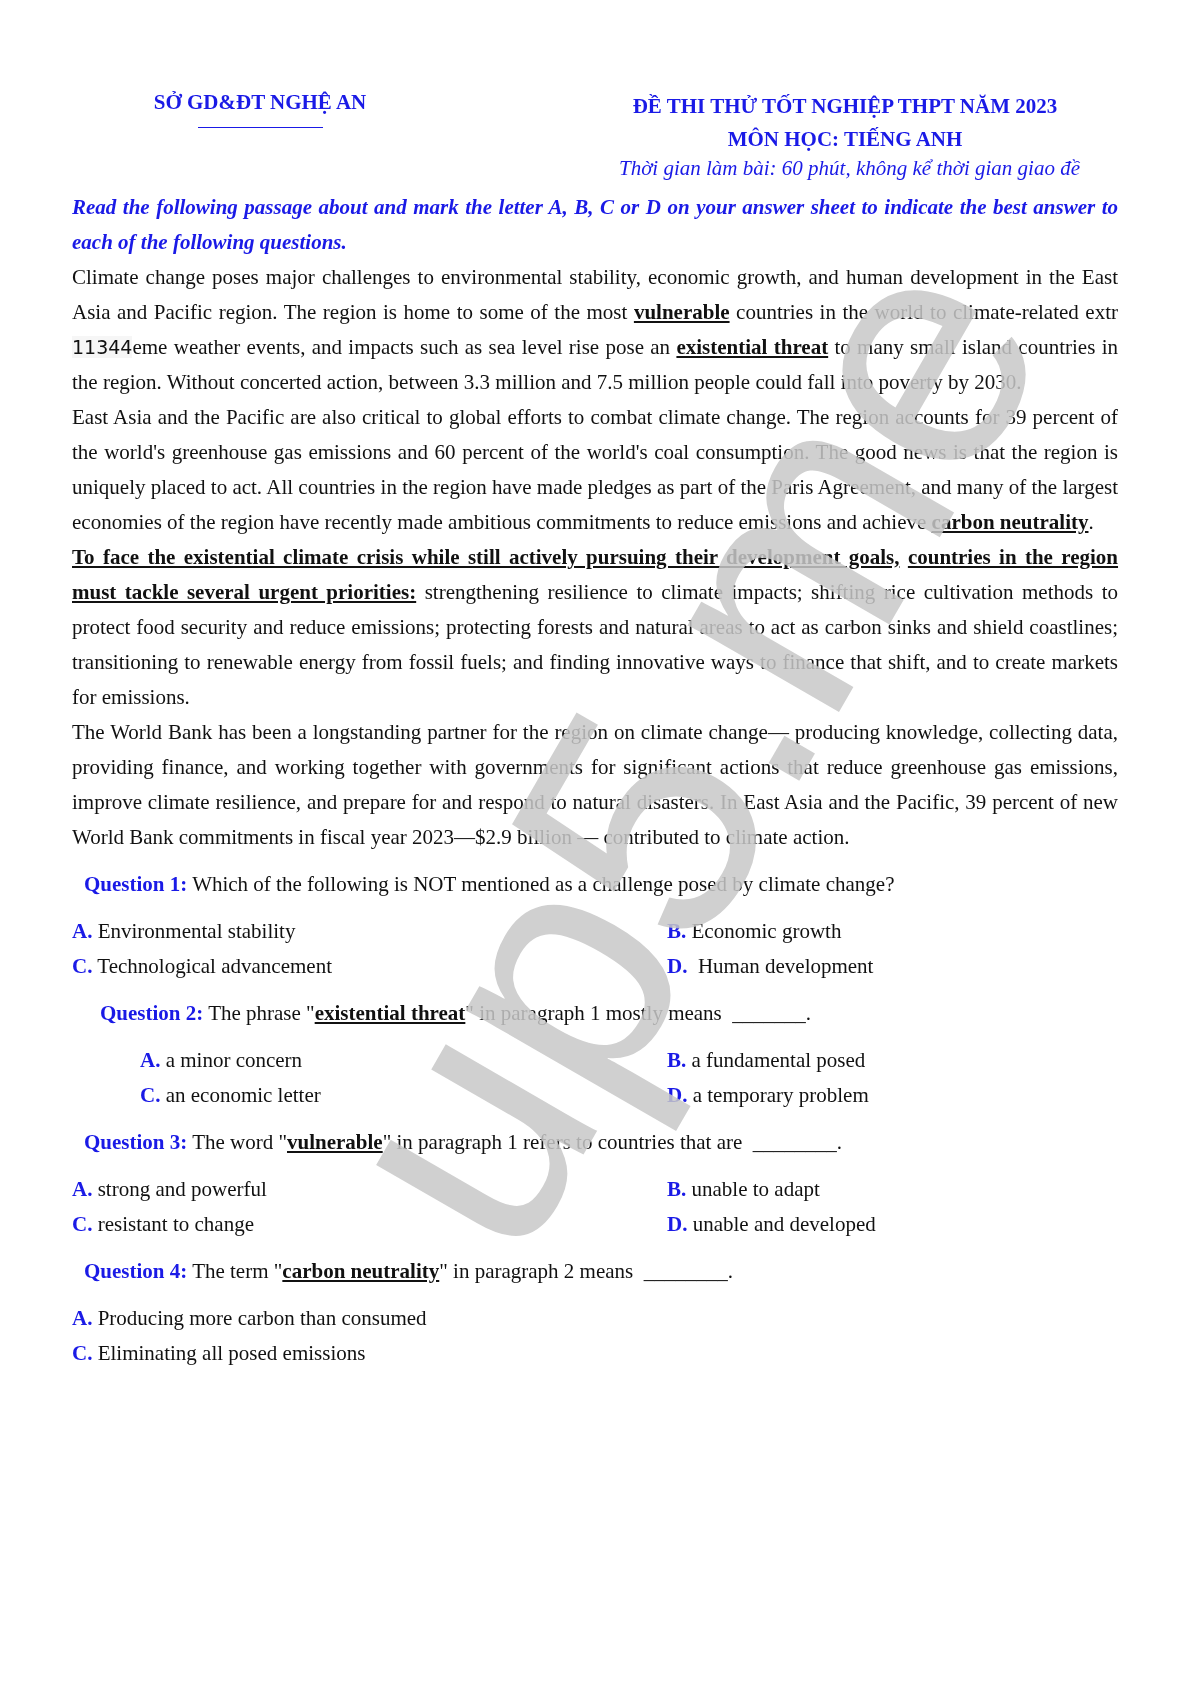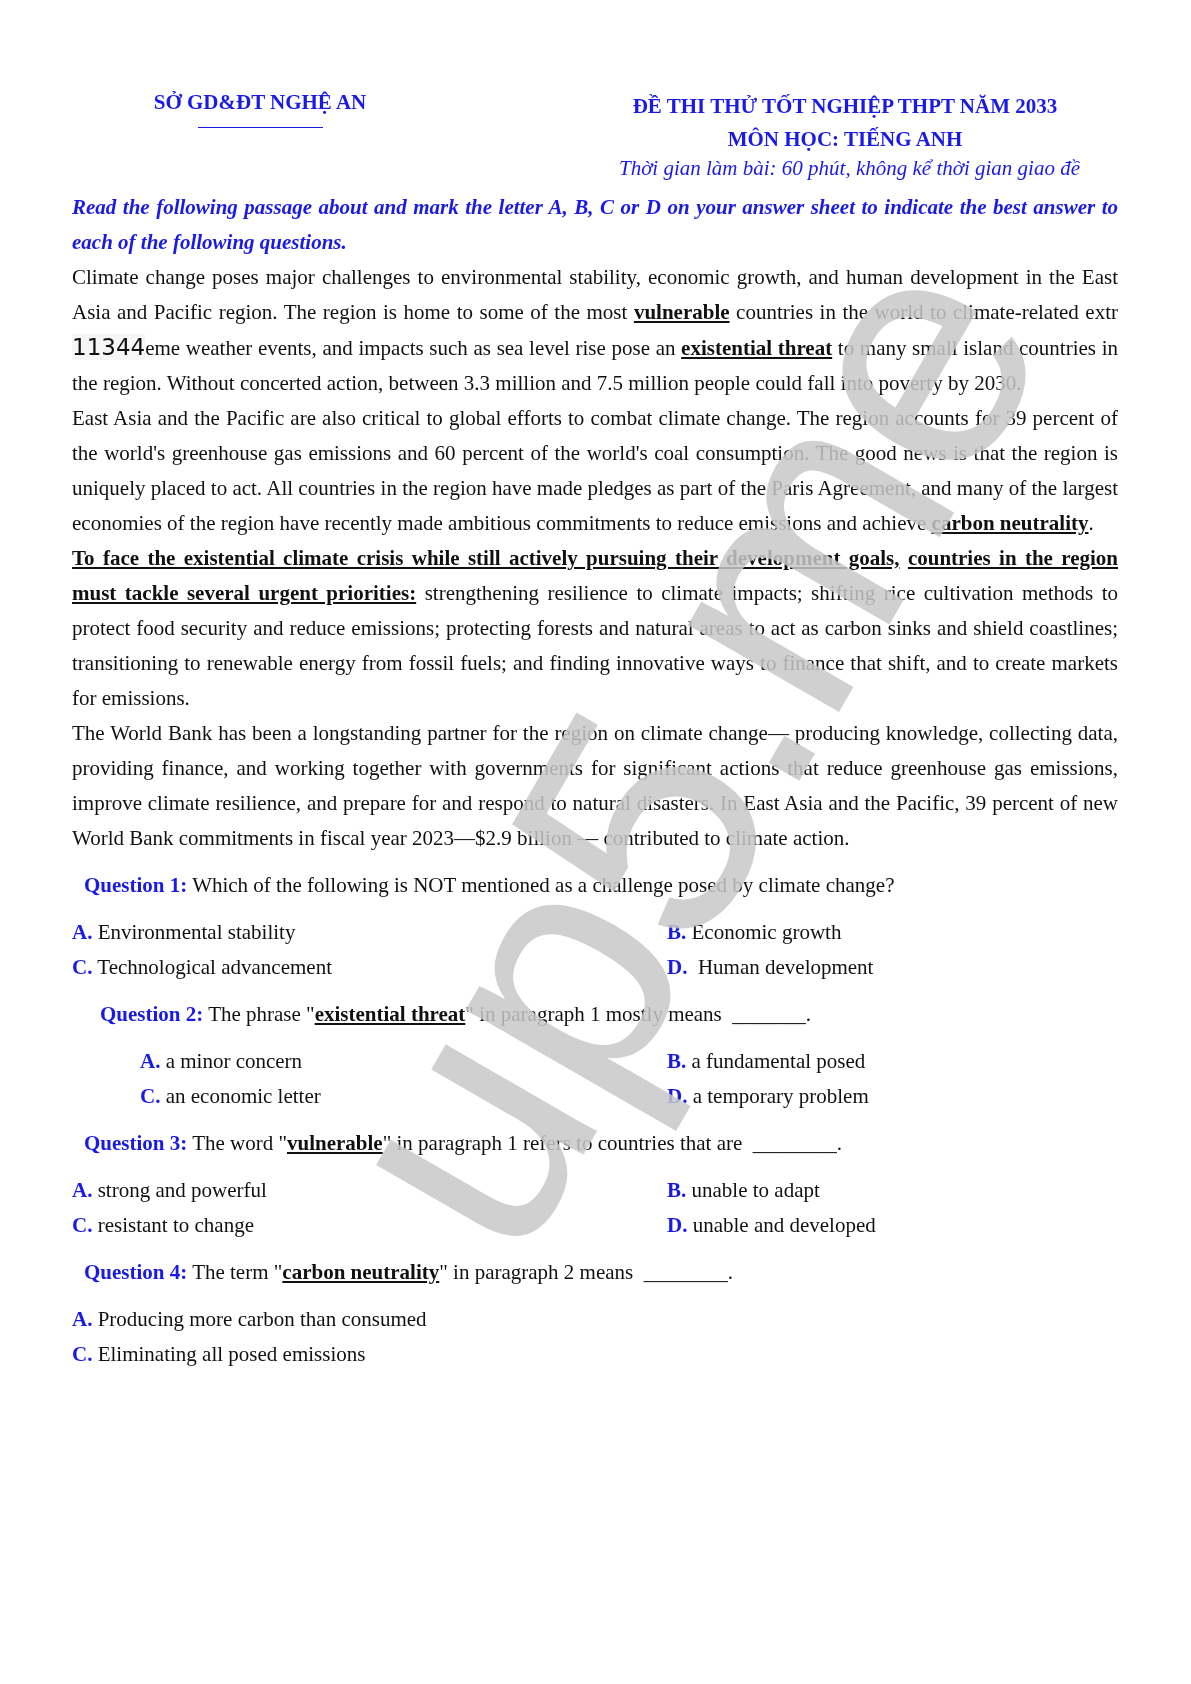--- a/index.html
+++ b/index.html
@@ -9,21 +9,21 @@
     .hdr { position: absolute; font-weight: bold; color: #1a1ae6; font-size: 21px; }
     .hdr-left { left: 130px; top: 90px; width: 260px; text-align: center; }
     .hdr-left .line { display: block; margin: 12px auto 0; width: 125px; border-top: 1.5px solid #1a1ae6; }
     .hdr-right { left: 560px; top: 90px; width: 570px; text-align: center; line-height: 33px; }
     .hdr-time { position: absolute; left: 520px; top: 156px; width: 560px; text-align: right;
       font-style: italic; font-weight: normal; color: #1a1ae6; font-size: 21px; }
     .content { position: absolute; left: 72px; top: 190px; width: 1046px; font-size: 21px; line-height: 35px; }
     .instr { color: #1a1ae6; font-weight: bold; font-style: italic; margin: 0; text-align: justify; }
     p.para { margin: 0; text-align: justify; }
     .u { font-weight: bold; text-decoration: underline; }
-    .mono { font-family: "DejaVu Sans", sans-serif; font-size: 23px; background: #f6f6f6; }
+    .mono { font-family: "DejaVu Sans", sans-serif; font-size: 19px; background: #f6f6f6; }
     .q { margin: 12px; }
     .qlbl { color: #1a1ae6; font-weight: bold; }
     .opts { display: grid; grid-template-columns: 595px 1fr; }
     .opts.ind { padding-left: 68px; grid-template-columns: 527px 1fr; }
     .opts.one { grid-template-columns: 1fr; }
     .olbl { color: #1a1ae6; font-weight: bold; }
     .q.ind { padding-left: 16px; }
     .watermark { position: absolute; left: 150px; top: 560px; font-family: "Liberation Sans", sans-serif;
       font-size: 330px; color: #c8c8c8; opacity: 0.85; transform: rotate(-60deg); transform-origin: center;
       white-space: nowrap; pointer-events: none; letter-spacing: -5px; }
@@ -32,21 +32,21 @@
 <body>
 
 <div class="page">
 
   <div class="hdr hdr-left">
     <span>SỞ GD&amp;ĐT NGHỆ AN</span>
     <span class="line"></span>
   </div>
 
   <div class="hdr hdr-right">
-    <div>ĐỀ THI THỬ TỐT NGHIỆP THPT NĂM 2033</div>
+    <div>ĐỀ THI THỬ TỐT NGHIỆP THPT NĂM 2023</div>
     <div>MÔN HỌC: TIẾNG ANH</div>
   </div>
   <div class="hdr-time">Thời gian làm bài: 60 phút, không kể thời gian giao đề</div>
 
   <div class="content">
     <p class="instr">Read the following passage about and mark the letter A, B, C or D on your answer sheet to indicate the best answer to each of the following questions.</p>
 
     <p class="para"><span>Climate change poses major challenges to environmental stability, economic growth, and human development in the East Asia and Pacific region. The region is home to some of the most </span><span class="u">vulnerable</span><span> countries in the world to climate-related extr </span><span class="mono">11344</span><span>eme weather events, and impacts such as sea level rise pose an </span><span class="u">existential threat</span><span> to many small island countries in the region. Without concerted action, between 3.3 million and 7.5 million people could fall into poverty by 2030.</span></p>
 
     <p class="para"><span>East Asia and the Pacific are also critical to global efforts to combat climate change. The region accounts for 39 percent of the world's greenhouse gas emissions and 60 percent of the world's coal consumption. The good news is that the region is uniquely placed to act. All countries in the region have made pledges as part of the Paris Agreement, and many of the largest economies of the region have recently made ambitious commitments to reduce emissions and achieve </span><span class="u">carbon neutrality</span><span>.</span></p>

